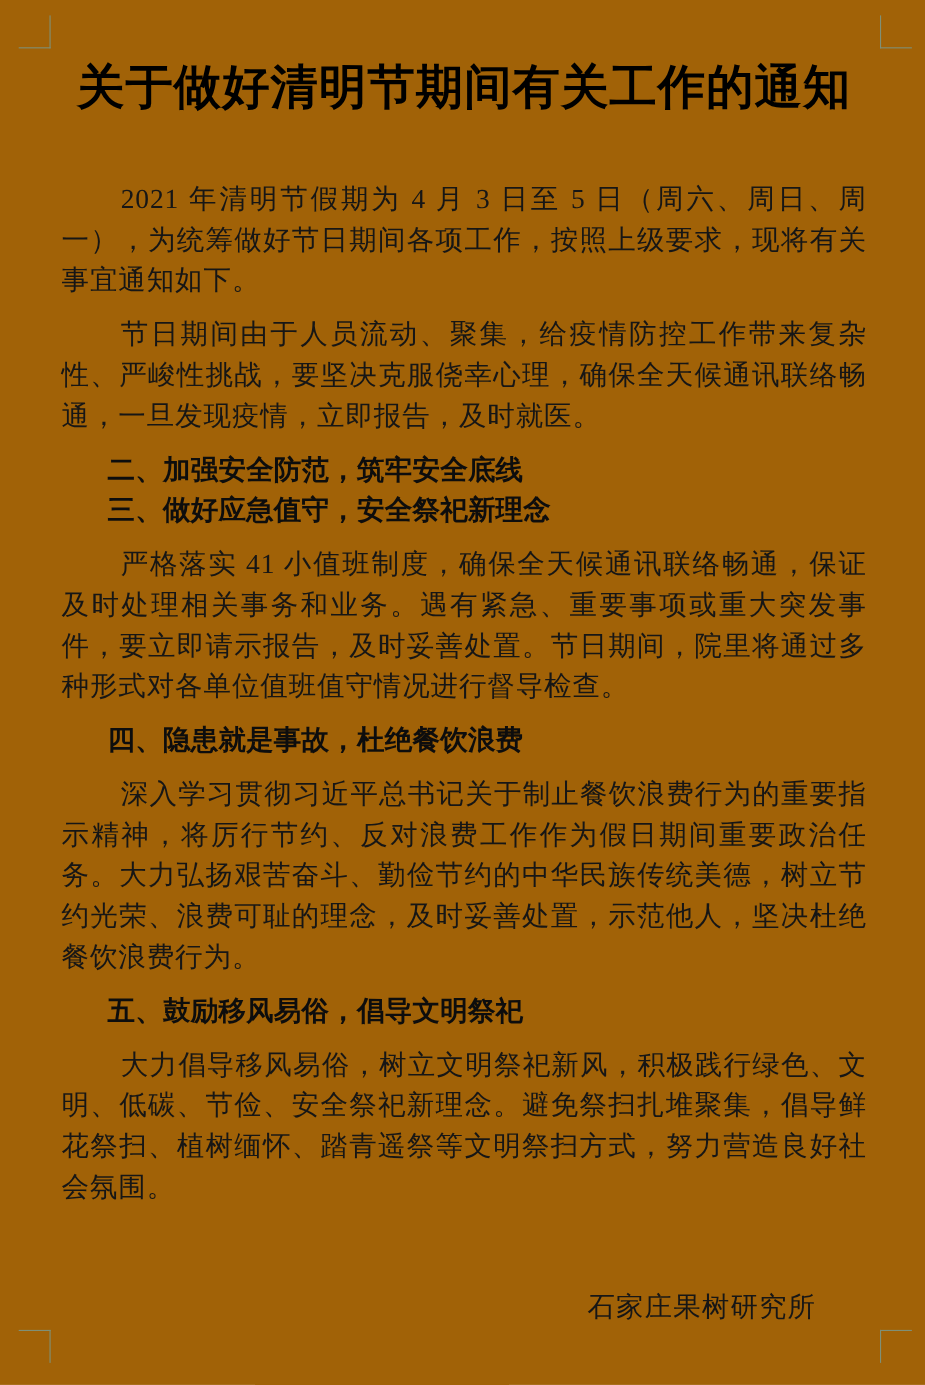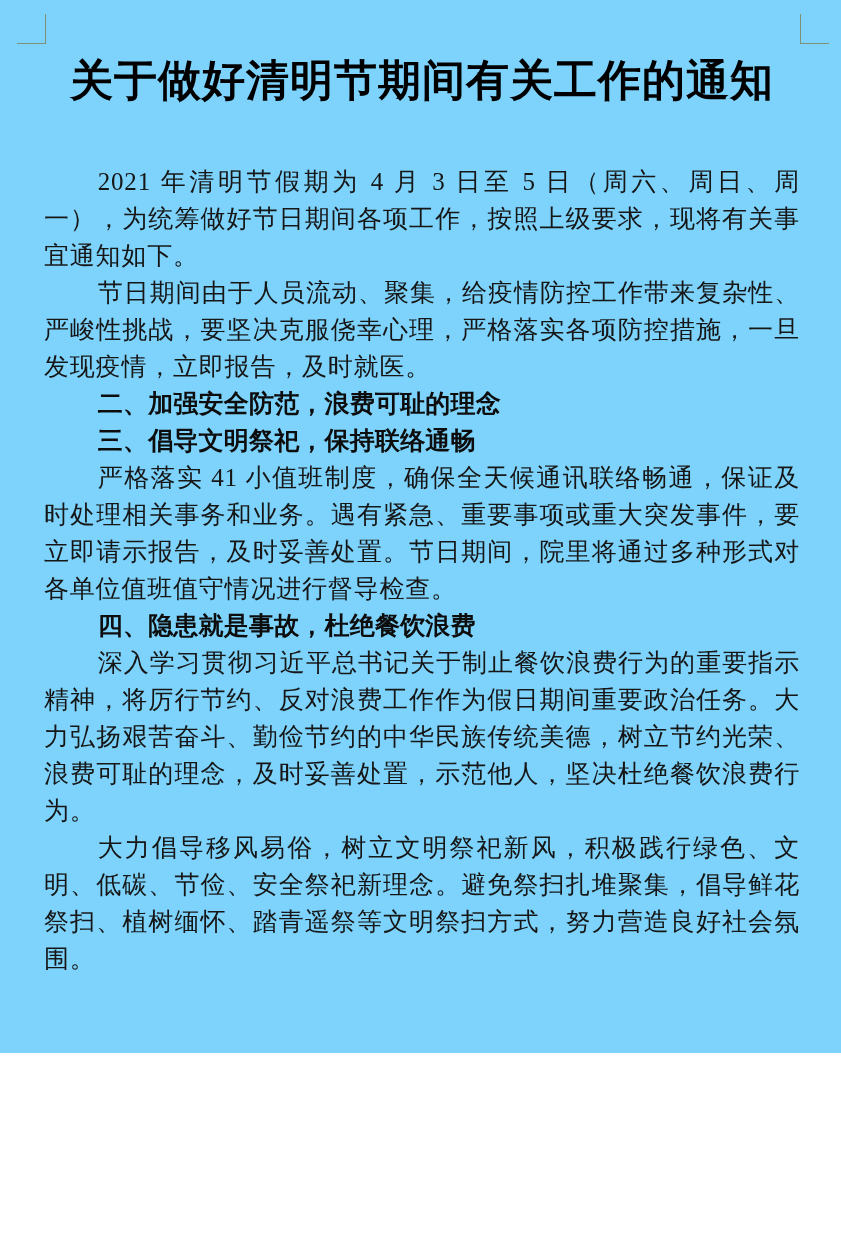--- a/index.html
+++ b/index.html
@@ -7,22 +7,22 @@
     padding: 0;
   }
   body {
     width: 841px;
     height: 1259px;
     font-family: "Liberation Serif", serif;
   }
   .page {
     position: relative;
     width: 841px;
-    height: 1053px;
-    background: #7dd3fc;
+    height: 1259px;
+    background: #a16207;
     overflow: hidden;
   }
   
   .corner {
     position: absolute;
     width: 28px;
     height: 29px;
   }
   .corner.tl { left: 17px; top: 14px;   border-right: 1px solid #7f9077; border-bottom: 1px solid #7f9077; }
   .corner.tr { left: 800px; top: 14px;  border-left: 1px solid #7f9077;  border-bottom: 1px solid #7f9077; }
@@ -49,21 +49,21 @@
   }
   .doc-body {
     margin-top: 52px;
     font-size: 25px;
     line-height: 37px;
     letter-spacing: 0.8px;
     text-align: justify;
     text-justify: inter-character;
   }
   .para {
-    margin: 0;
+    margin: 12px;
     text-indent: 2.15em;
     font-family: "Liberation Serif", serif;
   }
   .heading {
     margin: 0;
     text-indent: 2.15em;
     font-weight: bold;
     letter-spacing: 0.2px;
     font-family: "Liberation Sans", sans-serif;
     color: #0d0d0d;
@@ -91,30 +91,31 @@
   <div class="corner tr"></div>
   <div class="corner bl"></div>
   <div class="corner br"></div>
 
   <div class="content">
     <h1 class="doc-title">关于做好清明节期间有关工作的通知</h1>
 
     <div class="doc-body">
       <p class="para">2021 年清明节假期为 4 月 3 日至 5 日（周六、周日、周一），为统筹做好节日期间各项工作，按照上级要求，现将有关事宜通知如下。</p>
       <div>
-  <p class="para">节日期间由于人员流动、聚集，给疫情防控工作带来复杂性、严峻性挑战，要坚决克服侥幸心理，严格落实各项防控措施，一旦发现疫情，立即报告，及时就医。</p>
+  <p class="para">节日期间由于人员流动、聚集，给疫情防控工作带来复杂性、严峻性挑战，要坚决克服侥幸心理，确保全天候通讯联络畅通，一旦发现疫情，立即报告，及时就医。</p>
 
-  <p class="heading">二、加强安全防范，浪费可耻的理念</p>
+  <p class="heading">二、加强安全防范，筑牢安全底线</p>
 
-  <p class="heading">三、倡导文明祭祀，保持联络通畅</p>
+  <p class="heading">三、做好应急值守，安全祭祀新理念</p>
   <p class="para">严格落实 41 小值班制度，确保全天候通讯联络畅通，保证及时处理相关事务和业务。遇有紧急、重要事项或重大突发事件，要立即请示报告，及时妥善处置。节日期间，院里将通过多种形式对各单位值班值守情况进行督导检查。</p>
 
   <p class="heading">四、隐患就是事故，杜绝餐饮浪费</p>
   <p class="para">深入学习贯彻习近平总书记关于制止餐饮浪费行为的重要指示精神，将厉行节约、反对浪费工作作为假日期间重要政治任务。大力弘扬艰苦奋斗、勤俭节约的中华民族传统美德，树立节约光荣、浪费可耻的理念，及时妥善处置，示范他人，坚决杜绝餐饮浪费行为。</p>
 
+  <p class="heading">五、鼓励移风易俗，倡导文明祭祀</p>
   <p class="para">大力倡导移风易俗，树立文明祭祀新风，积极践行绿色、文明、低碳、节俭、安全祭祀新理念。避免祭扫扎堆聚集，倡导鲜花祭扫、植树缅怀、踏青遥祭等文明祭扫方式，努力营造良好社会氛围。</p>
 </div>
 
       <div class="signature-block">
         <p class="signature-line">石家庄果树研究所</p>
 
       </div>
     </div>
   </div>
 </div>

